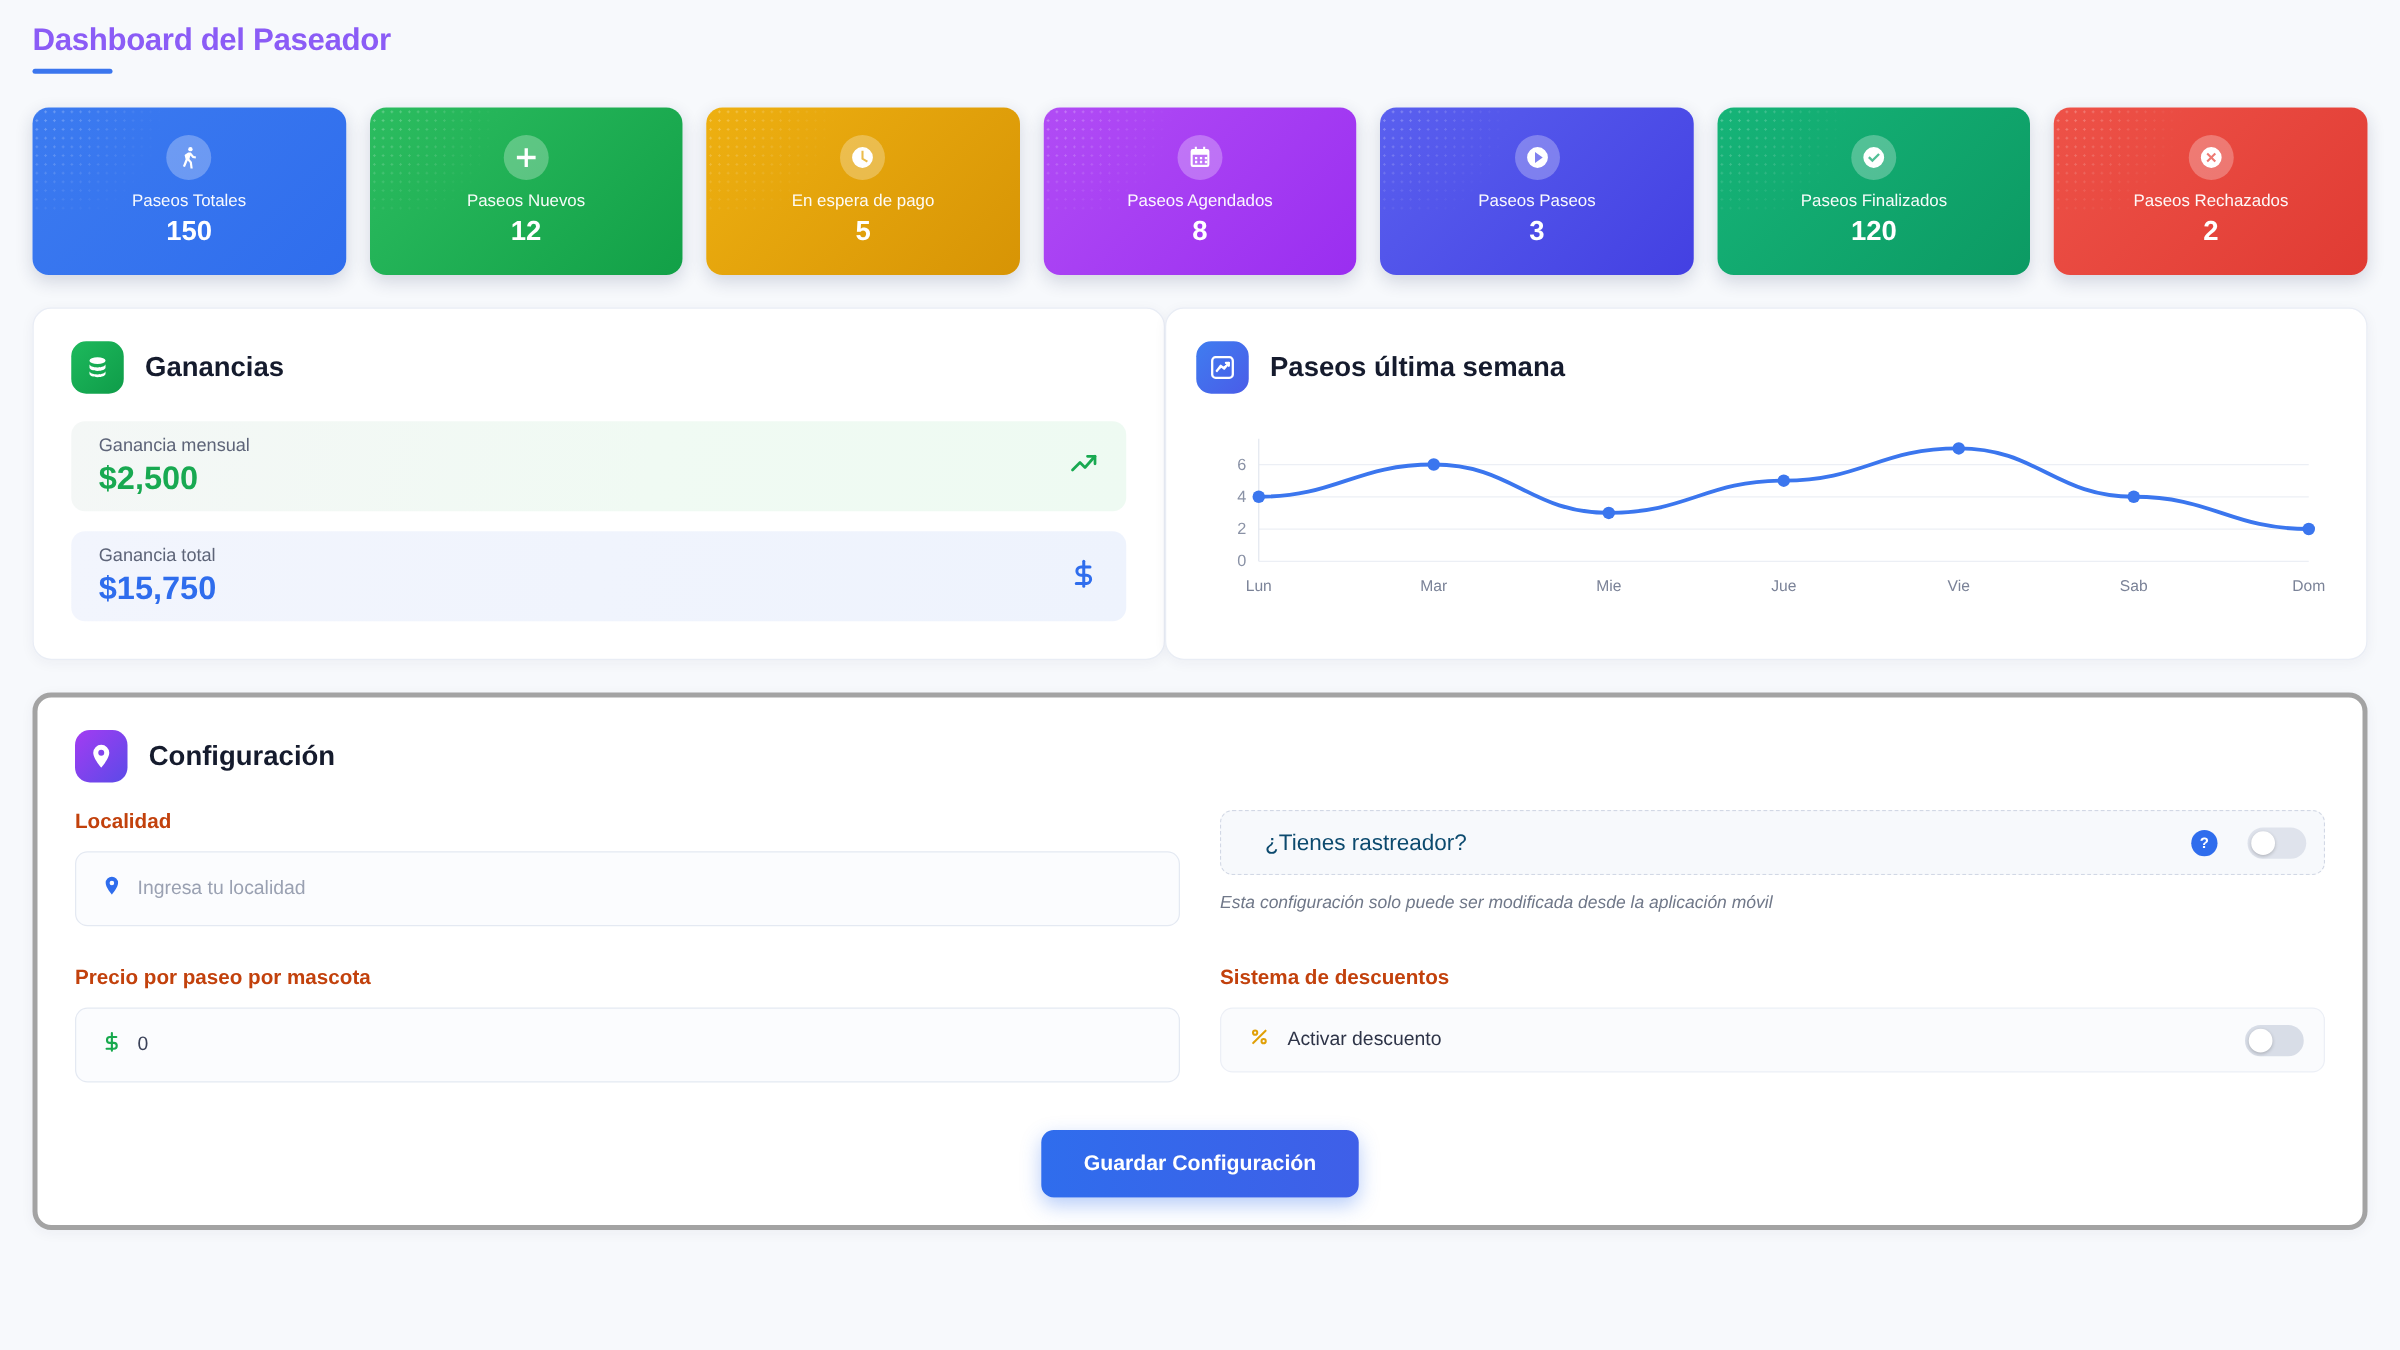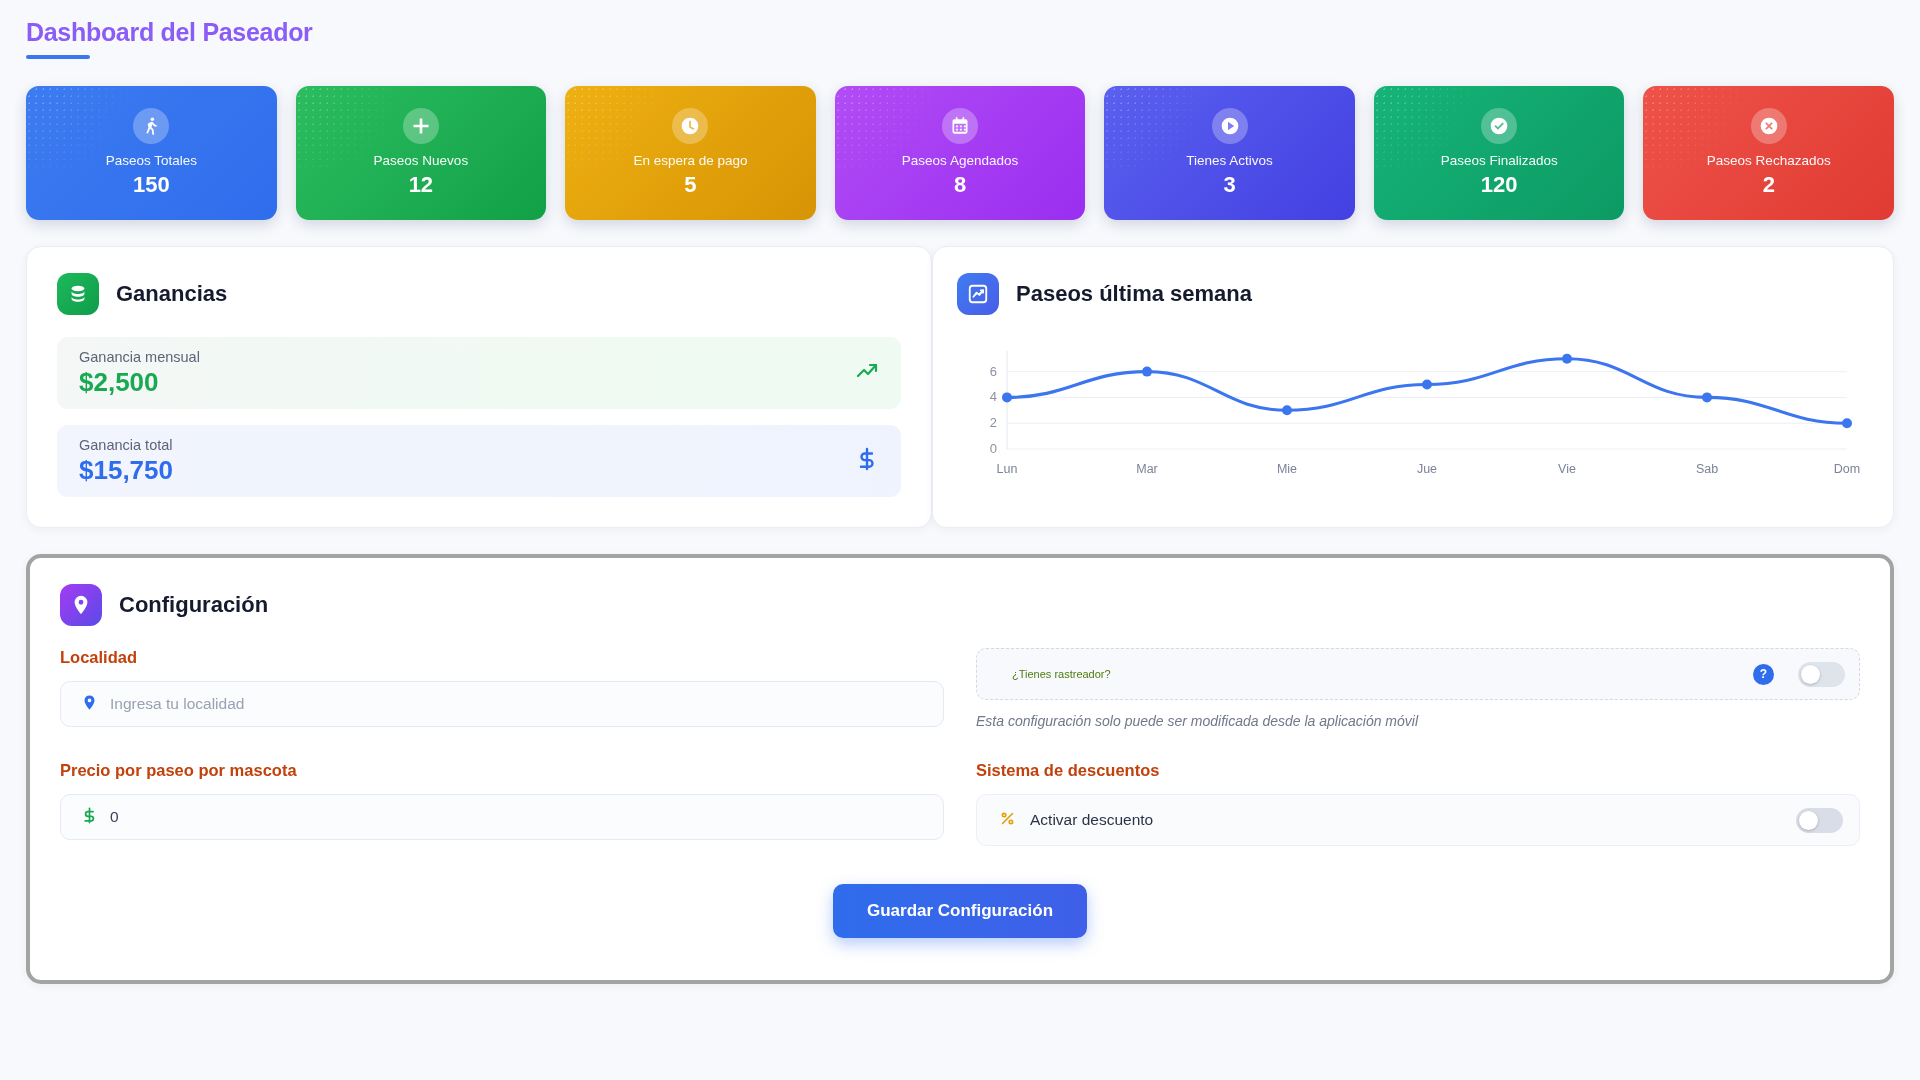--- a/index.html
+++ b/index.html
@@ -75,32 +75,32 @@
   .tick-x { font-size: 12.5px; fill: #7b8398; font-family: "Liberation Sans", sans-serif; text-anchor: middle; }
 
   
   .config { margin-top: 26px; background:#fff; border:4px solid #a3a3a3; border-radius:15px;
             box-shadow: 0 2px 10px rgba(30,45,80,.05); padding: 26px 30px 26px 30px; height: 430px; }
   .cfg-grid { display: grid; grid-template-columns: 1fr 1fr; gap: 0 32px; margin-top: 6px; }
   .field-label { font-size: 16.5px; font-weight: 700; color: #c2410c; margin-bottom: 14px; }
   .block { margin-bottom: 32px; }
 
   .input {
-    height: 46px; border: 1px solid #e4e9f2; border-radius: 10px; background: #fbfcfe;
+    height: 60px; border: 1px solid #e4e9f2; border-radius: 10px; background: #fbfcfe;
     display: flex; align-items: center; gap: 12px; padding: 0 20px;
   }
   .input svg { width: 17px; height: 17px; flex: none; }
   .input .ph { font-size: 15.5px; color: #9aa1b2; }
   .input .val { font-size: 15.5px; color: #3a4158; }
 
   .dashed {
     height: 52px; border: 1.6px dashed #d2d8e5; border-radius: 10px; background: #f7f9fc;
     display: flex; align-items: center; padding: 0 14px 0 22px; gap: 13px;
   }
-  .dashed .txt { font-size: 11px; color: #4d7c0f; flex: 1; }
+  .dashed .txt { font-size: 18px; color: #0c4a6e; flex: 1; }
   .help-badge {
     width: 21px; height: 21px; border-radius: 50%; background: #2f6ded; color: #fff;
     font-size: 12px; font-weight: 700; display: flex; align-items: center; justify-content: center; margin-right: 11px;
   }
   .toggle { width: 47px; height: 25px; border-radius: 13px; background: #d8dde7; position: relative; flex: none; }
   .toggle.lighter { background: #dfe3ec; }
   .toggle .knob { position: absolute; top: 3px; left: 3px; width: 19px; height: 19px; border-radius: 50%;
                   background: #fff; box-shadow: 0 1px 3px rgba(0,0,0,.22); }
   .note { font-size: 14px; font-style: italic; color: #707889; margin-top: 13px; }
 
@@ -171,21 +171,21 @@
         <div class="stat-label">Paseos Agendados</div>
         <div class="stat-value">8</div>
       </div>
       <div class="stat" style="background: linear-gradient(135deg, rgb(90, 96, 239) 0%, rgb(67, 64, 226) 100%);">
         <div class="dots"></div>
         <div class="stat-ic">
           <svg viewBox="0 0 24 24">
             <path d="M12 2a10 10 0 100 20 10 10 0 000-20zM9.6 6.8L17 12l-7.4 5.2z"></path>
           </svg>
         </div>
-        <div class="stat-label">Tienes Activos</div>
+        <div class="stat-label">Paseos Paseos</div>
         <div class="stat-value">3</div>
       </div>
       <div class="stat" style="background: linear-gradient(135deg, rgb(22, 180, 120) 0%, rgb(12, 154, 99) 100%);">
         <div class="dots"></div>
         <div class="stat-ic">
           <svg viewBox="0 0 24 24">
             <path d="M12 2a10 10 0 100 20 10 10 0 000-20zm-1.3 14.6l-4.2-4.2 1.6-1.6 2.6 2.6 5.6-5.6 1.6 1.6z"></path>
           </svg>
         </div>
         <div class="stat-label">Paseos Finalizados</div>

